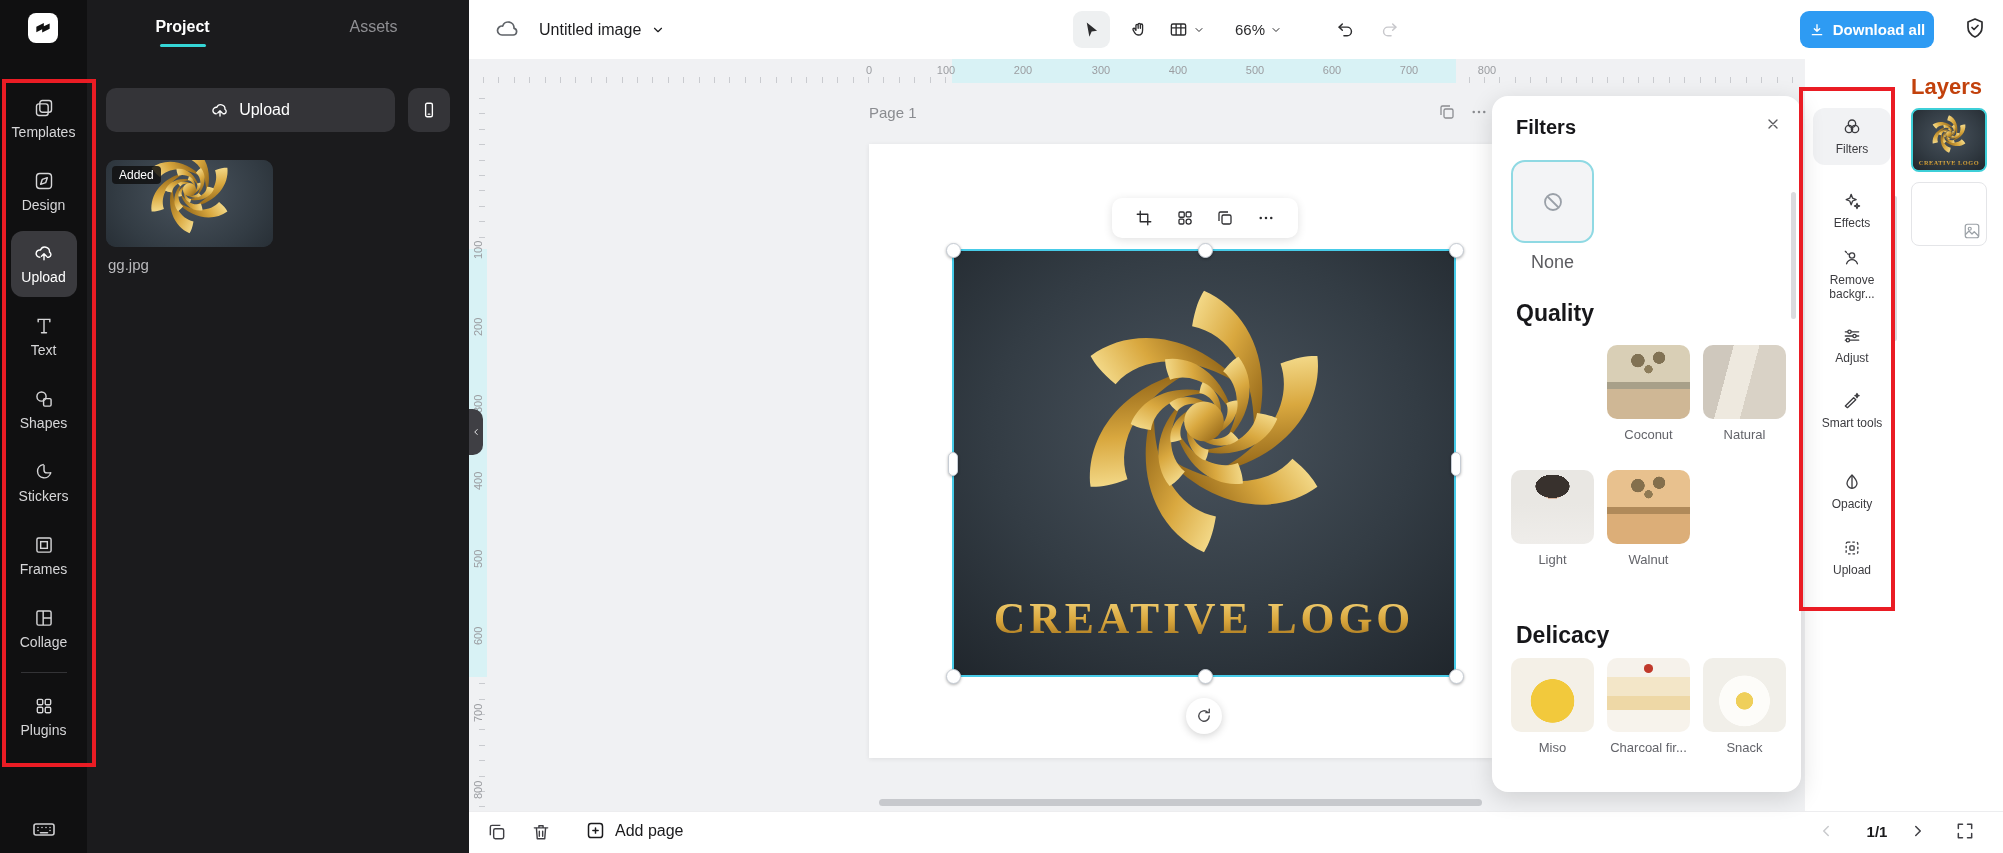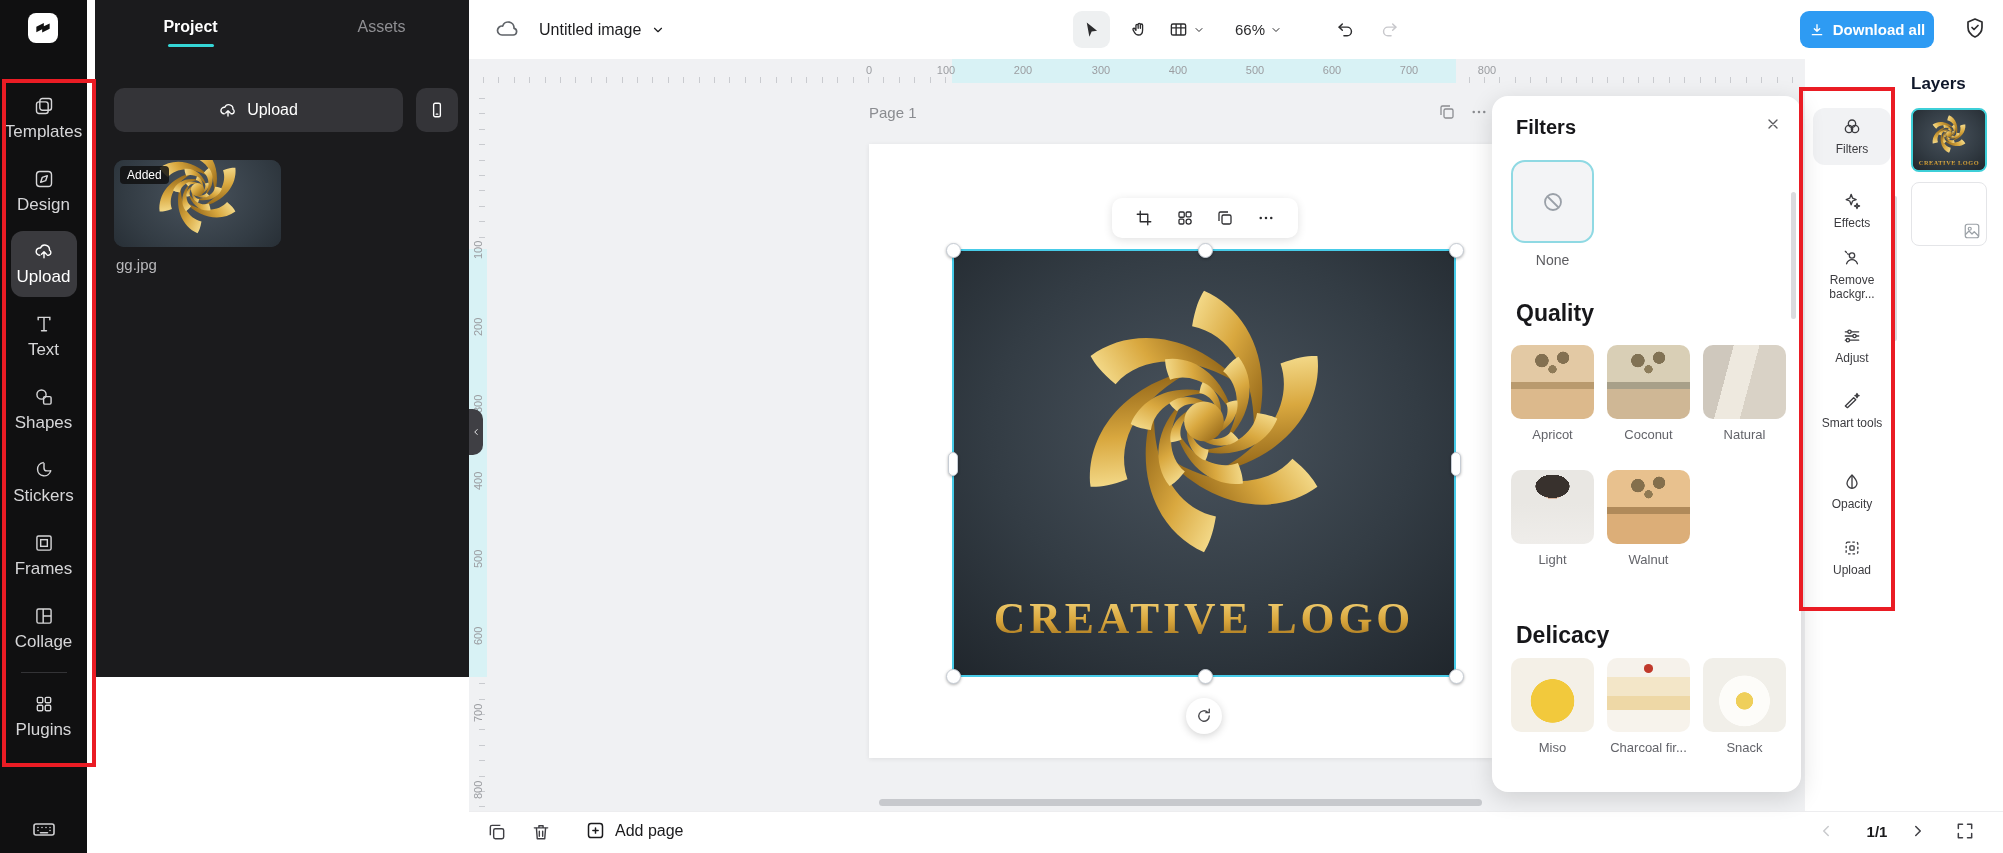--- a/index.html
+++ b/index.html
@@ -7,27 +7,27 @@
        font-family:"Liberation Sans",sans-serif;-webkit-font-smoothing:antialiased;}
   svg{display:block}
 
   
   .rail{position:absolute;left:0;top:0;width:87px;height:853px;background:#101011;}
   .rail-logo{position:absolute;left:28px;top:13px;width:30px;height:30px;background:#fff;border-radius:8px;
              display:flex;align-items:center;justify-content:center;color:#111;}
   .rail-items{position:absolute;left:0;top:82px;width:87px;display:flex;flex-direction:column;align-items:center;}
   .rail-item{width:70px;height:73px;display:flex;flex-direction:column;align-items:center;justify-content:center;
              gap:6px;color:#d6d6d8;cursor:pointer;}
-  .rail-item .rlab{font-size:17px;}
+  .rail-item .rlab{font-size:14px;}
   .rail-item.sel{background:#3a3a3e;border-radius:12px;width:66px;height:66px;margin:3px 0;color:#fff;}
   .rail-div{width:46px;height:1px;background:#333336;margin:7px 0;}
   .rail-kbd{position:absolute;left:0;bottom:12px;width:87px;display:flex;justify-content:center;color:#cfcfd2;cursor:pointer;}
 
   
-  .ppanel{position:absolute;left:95px;top:0;width:382px;height:677px;background:#1b1b1d;}
+  .ppanel{position:absolute;left:87px;top:0;width:382px;height:853px;background:#1b1b1d;}
   .ptabs{position:absolute;left:0;top:0;width:100%;height:54px;display:flex;}
   .ptab{flex:1;display:flex;align-items:center;justify-content:center;font-size:16px;color:#8f8f93;cursor:pointer;position:relative;}
   .ptab.active{color:#fff;font-weight:bold;}
   .ptab.active::after{content:"";position:absolute;bottom:7px;left:50%;transform:translateX(-50%);
                       width:46px;height:3px;border-radius:2px;background:#35d6d6;}
   .upl-row{position:absolute;left:19px;top:88px;width:344px;display:flex;gap:13px;}
   .upl-btn{flex:1;height:44px;background:#343438;border-radius:10px;display:flex;align-items:center;justify-content:center;
            gap:10px;color:#fff;font-size:16px;cursor:pointer;}
   .phone-btn{width:42px;height:44px;background:#343438;border-radius:10px;display:flex;align-items:center;justify-content:center;color:#fff;cursor:pointer;}
   .asset-card{position:absolute;left:19px;top:160px;width:167px;height:87px;border-radius:10px;overflow:hidden;background:#2a313a;cursor:pointer;}
@@ -76,21 +76,21 @@
   .collapse-tab{position:absolute;left:0;top:350px;width:14px;height:46px;background:#3f3f44;border-radius:0 10px 10px 0;
                 display:flex;align-items:center;justify-content:center;color:#e8e8ea;cursor:pointer;font-size:12px;}
 
   
   .filters{position:absolute;left:1492px;top:96px;width:309px;height:696px;background:#fff;border-radius:16px;
            box-shadow:0 6px 24px rgba(0,0,0,.14);z-index:30;}
   .f-title{position:absolute;left:24px;top:20px;font-size:20px;font-weight:bold;color:#17171a;}
   .f-close{position:absolute;right:20px;top:20px;color:#5a5a5e;cursor:pointer;}
   .none-swatch{position:absolute;left:19px;top:64px;width:83px;height:83px;background:#f3f4f6;border-radius:14px;
                border:2px solid #8fd9e3;box-sizing:border-box;display:flex;align-items:center;justify-content:center;color:#9aa0a8;cursor:pointer;}
-  .none-label{position:absolute;left:19px;top:156px;width:83px;text-align:center;font-size:14px;color:#5c5c60;}
+  .none-label{position:absolute;left:19px;top:156px;width:83px;text-align:center;font-size:18px;color:#5c5c60;}
   .sec-title{position:absolute;left:24px;font-size:23px;font-weight:bold;color:#17171a;}
   .fitem{position:absolute;width:83px;cursor:pointer;}
   .fthumb{width:83px;height:74px;border-radius:10px;}
   .flabel{margin-top:8px;width:83px;text-align:center;font-size:13px;color:#63646a;white-space:nowrap;overflow:hidden;text-overflow:ellipsis;}
   .f-scroll{position:absolute;right:5px;top:96px;width:5px;height:127px;border-radius:3px;background:#dadbde;cursor:pointer;}
   
   .sw-apricot{background:linear-gradient(180deg,#e3c9a4 0 50%,#b99a6e 50% 60%,#dcb98c 60% 100%);}
   .sw-coconut{background:linear-gradient(180deg,#d9cfb6 0 50%,#a8a089 50% 60%,#cfb795 60% 100%);}
   .sw-walnut{background:linear-gradient(180deg,#e8c18e 0 50%,#b08a5a 50% 60%,#dcae78 60% 100%);}
   .sw-apricot,.sw-coconut,.sw-walnut{position:relative;overflow:hidden;}
@@ -107,21 +107,21 @@
   .sw-charcoal{background:linear-gradient(180deg,#f6f2eb 0 26%,#f3e6c8 26% 52%,#eed8a6 52% 70%,#f7f3ec 70%);position:relative;}
   .sw-charcoal::after{content:"";position:absolute;left:44%;top:8%;width:12%;height:12%;border-radius:50%;background:#c0392b;}
   .sw-snack{background:radial-gradient(circle at 50% 58%,#efcf5a 0 14%,#fdfcf9 15% 42%,#f1efe9 43%);}
 
   
   .rightbar{position:absolute;left:1804px;top:59px;width:199px;height:752px;background:#fff;border-left:1px solid #f1f1f3;}
   .tool{position:absolute;left:8px;width:78px;display:flex;flex-direction:column;align-items:center;gap:5px;
         color:#3c3c40;cursor:pointer;padding:9px 0;border-radius:12px;font-size:12px;text-align:center;line-height:1.2;}
   .tool.sel{background:#f1f2f4;}
   .strip-scroll{position:absolute;left:88px;top:137px;width:4px;height:145px;border-radius:2px;background:#d9dade;cursor:pointer;}
-  .layers-title{position:absolute;left:106px;top:15px;font-size:17px;font-weight:bold;color:#0f172a;}
+  .layers-title{position:absolute;left:106px;top:15px;font-size:22px;font-weight:bold;color:#c2410c;}
   .lthumb{position:absolute;left:106px;width:76px;height:64px;border-radius:8px;overflow:hidden;box-sizing:border-box;cursor:pointer;}
   .lthumb.l1{top:49px;border:2px solid #3ecfd8;background:#2b323a;}
   .lthumb.l1 svg{width:100%;height:100%;}
   .lthumb.l2{top:123px;border:1px solid #e4e5e8;background:#fff;}
   .lthumb.l2 .ph{position:absolute;right:5px;bottom:5px;color:#9aa0a6;}
 
   
   .bottombar{position:absolute;left:469px;top:811px;width:1534px;height:42px;background:#fff;border-top:1px solid #ededef;}
   .bb-ic{position:absolute;top:10px;color:#3f3f44;cursor:pointer;}
   .addpage{position:absolute;left:116px;top:8px;display:flex;align-items:center;gap:9px;font-size:16px;color:#1a1a1c;cursor:pointer;}
@@ -475,24 +475,20 @@
     </span>
     <div class="none-swatch">
       <svg width="24" height="24" viewBox="0 0 24 24" fill="none" stroke="currentColor" stroke-width="1.8">
           <circle cx="12" cy="12" r="8"></circle>
           <path d="M6.5 6.5l11 11"></path>
         </svg>
     </div>
     <div class="none-label">None</div>
 
     <div class="sec-title" style="top:204px">Quality</div>
-    <div class="fitem" style="left:19px;top:249px">
-      <div class="fthumb sw-apricot"></div>
-      <div class="flabel">Apricot</div>
-    </div>
     <div class="fitem" style="left:115px;top:249px">
       <div class="fthumb sw-coconut"></div>
       <div class="flabel">Coconut</div>
     </div>
     <div class="fitem" style="left:211px;top:249px">
       <div class="fthumb sw-natural"></div>
       <div class="flabel">Natural</div>
     </div>
     <div class="fitem" style="left:19px;top:374px">
       <div class="fthumb sw-light"></div>

